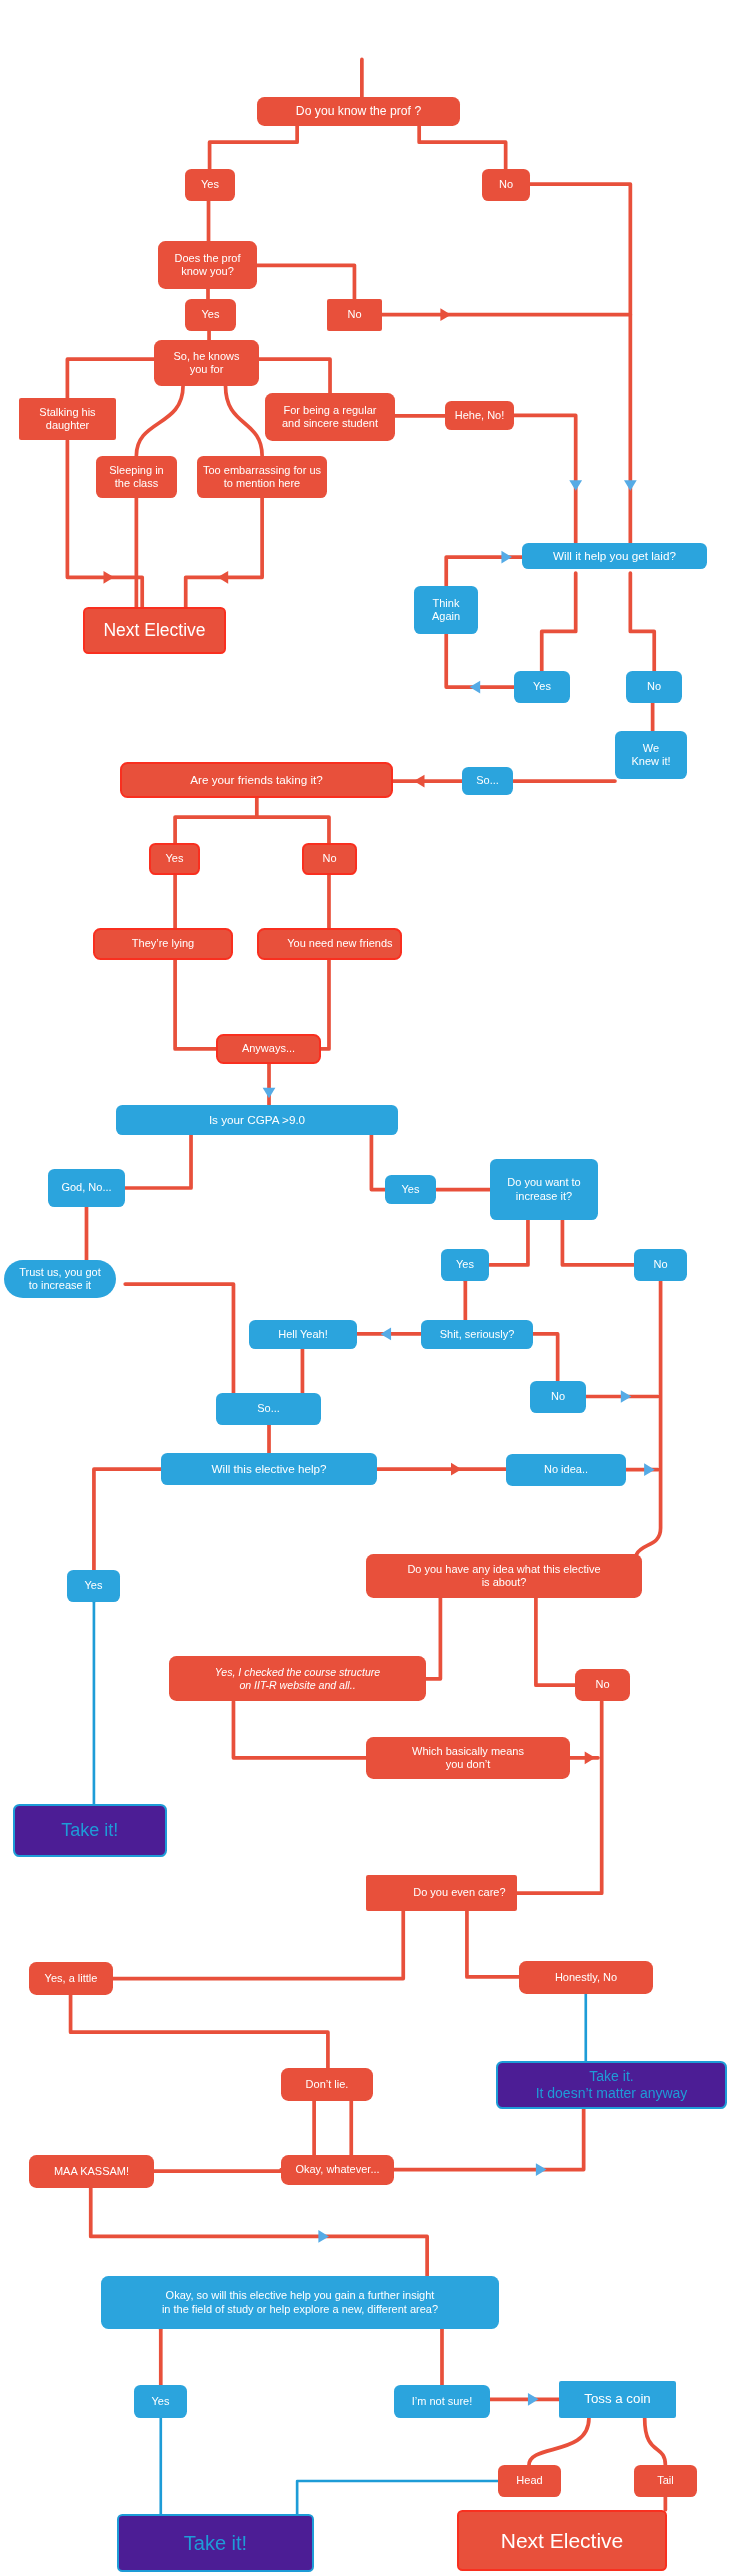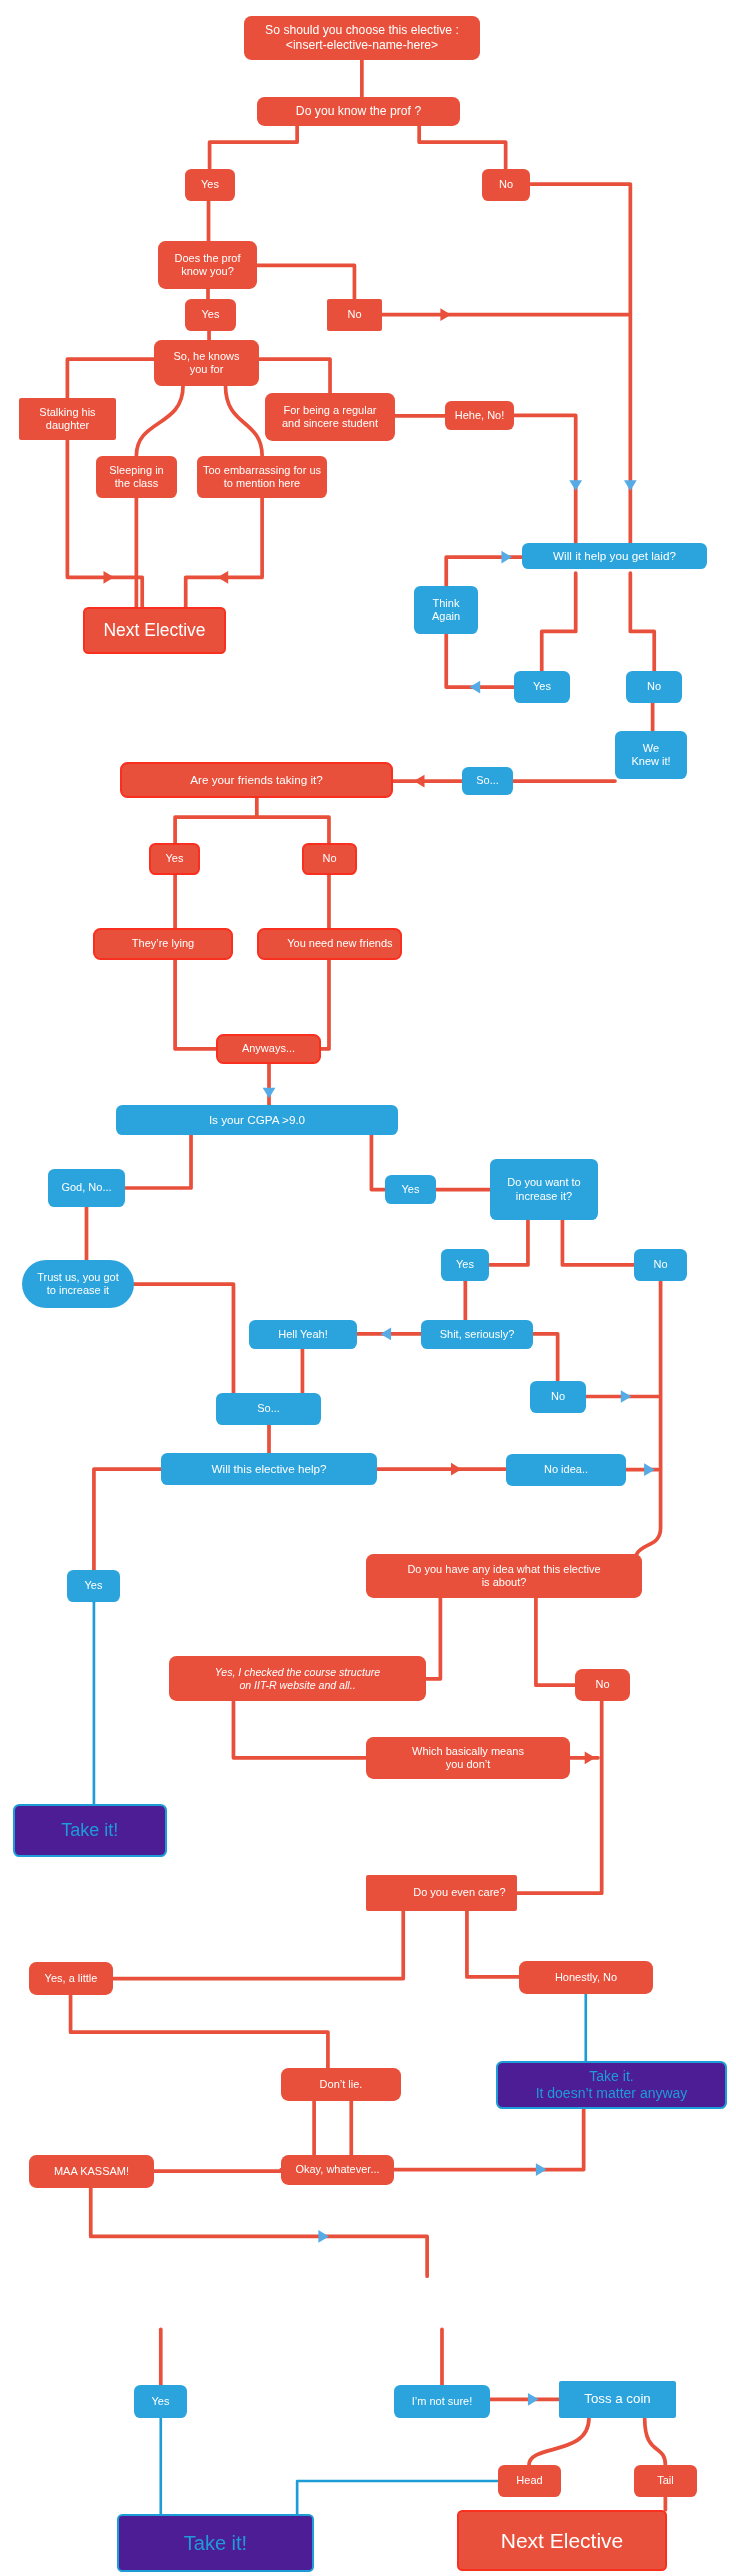--- a/index.html
+++ b/index.html
@@ -120,22 +120,20 @@
       <polygon class="ab" points="0,-12 0,12 20,0" transform="translate(507,2050) rotate(90)"></polygon>
       <polygon class="ab" points="0,-12 0,12 20,0" transform="translate(737,2514) rotate(180)"></polygon>
       <polygon class="ab" points="0,-12 0,12 20,0" transform="translate(1170,2632)"></polygon>
       <polygon class="ab" points="0,-12 0,12 20,0" transform="translate(1214,2770)"></polygon>
       <polygon class="ab" points="0,-12 0,12 20,0" transform="translate(1010,4089)"></polygon>
       <polygon class="ab" points="0,-12 0,12 20,0" transform="translate(600,4215)"></polygon>
       <polygon class="ab" points="0,-12 0,12 20,0" transform="translate(995,4522)"></polygon>
     </g>
   </svg>
 
-  <div class="node red" style="left:244px;top:16px;width:236px;height:44px;font-size:12.2px;">So should you choose this elective :
-&lt;insert-elective-name-here&gt;</div>
   <div class="node red" style="left:257px;top:97px;width:203px;height:29px;font-size:12.2px;">Do you know the prof ?</div>
   <div class="node red r12" style="left:185px;top:169px;width:50px;height:32px;">Yes</div>
   <div class="node red r12" style="left:482px;top:169px;width:48px;height:32px;">No</div>
   <div class="node red" style="left:158px;top:241px;width:99px;height:48px;">Does the prof
 know you?</div>
   <div class="node red r12" style="left:185px;top:299px;width:51px;height:32px;">Yes</div>
   <div class="node red sq" style="left:327px;top:299px;width:55px;height:32px;">No</div>
   <div class="node red" style="left:154px;top:340px;width:105px;height:46px;">So, he knows
 you for</div>
   <div class="node red sq" style="left:19px;top:398px;width:97px;height:42px;">Stalking his
@@ -160,21 +158,21 @@
   <div class="node red r12 bordered" style="left:149px;top:843px;width:51px;height:32px;">Yes</div>
   <div class="node red r12 bordered" style="left:302px;top:843px;width:55px;height:32px;">No</div>
   <div class="node red bordered" style="left:93px;top:928px;width:140px;height:32px;">They’re lying</div>
   <div class="node red bordered" style="left:257px;top:928px;width:145px;height:32px;padding-left:24px;">You need new friends</div>
   <div class="node red bordered" style="left:216px;top:1034px;width:105px;height:30px;">Anyways...</div>
   <div class="node blue" style="left:116px;top:1105px;width:282px;height:30px;font-size:11.7px;">Is your CGPA &gt;9.0</div>
   <div class="node blue" style="left:48px;top:1169px;width:77px;height:38px;">God, No...</div>
   <div class="node blue" style="left:385px;top:1175px;width:51px;height:29px;">Yes</div>
   <div class="node blue" style="left:490px;top:1159px;width:108px;height:61px;">Do you want to
 increase it?</div>
-  <div class="node blue" style="left:22px;top:1260px;width:112px;height:48px;border-radius:24px;">Trust us, you got
+  <div class="node blue" style="left:4px;top:1260px;width:112px;height:38px;border-radius:24px;">Trust us, you got
 to increase it</div>
   <div class="node blue" style="left:441px;top:1249px;width:48px;height:32px;">Yes</div>
   <div class="node blue" style="left:634px;top:1249px;width:53px;height:32px;">No</div>
   <div class="node blue" style="left:249px;top:1320px;width:108px;height:29px;">Hell Yeah!</div>
   <div class="node blue" style="left:421px;top:1320px;width:112px;height:29px;">Shit, seriously?</div>
   <div class="node blue" style="left:530px;top:1381px;width:56px;height:32px;">No</div>
   <div class="node blue" style="left:216px;top:1393px;width:105px;height:32px;">So...</div>
   <div class="node blue" style="left:161px;top:1453px;width:216px;height:32px;font-size:11.7px;">Will this elective help?</div>
   <div class="node blue" style="left:506px;top:1454px;width:120px;height:32px;">No idea..</div>
   <div class="node blue" style="left:67px;top:1570px;width:53px;height:32px;">Yes</div>
@@ -184,23 +182,25 @@
 on IIT-R website and all..</div>
   <div class="node red" style="left:575px;top:1669px;width:55px;height:32px;">No</div>
   <div class="node red" style="left:366px;top:1737px;width:204px;height:42px;">Which basically means
 you don’t</div>
   <div class="node outline" style="left:12.7px;top:1804px;width:154px;height:53px;font-size:18px;">Take it!</div>
   <div class="node red sq" style="left:366px;top:1875px;width:151px;height:36px;padding-left:39px;">Do you even care?</div>
   <div class="node red" style="left:29px;top:1962px;width:84px;height:33px;">Yes, a little</div>
   <div class="node red" style="left:519px;top:1961px;width:134px;height:33px;">Honestly, No</div>
   <div class="node outline" style="left:496px;top:2061px;width:231px;height:48px;font-size:14px;">Take it.
 It doesn’t matter anyway</div>
-  <div class="node red" style="left:281px;top:2068px;width:120px;height:33px;">Don’t lie.</div>
+  <div class="node red" style="left:281px;top:2068px;width:92px;height:33px;">Don’t lie.</div>
   <div class="node red" style="left:29px;top:2155px;width:125px;height:33px;">MAA KASSAM!</div>
   <div class="node red" style="left:281px;top:2155px;width:113px;height:30px;">Okay, whatever...</div>
+  <div class="node blue" style="left:101px;top:2276px;width:398px;height:53px;border-radius:7.4px;">Okay, so will this elective help you gain a further insight
+in the field of study or help explore a new,  different area?</div>
   <div class="node blue" style="left:134px;top:2385px;width:53px;height:33px;">Yes</div>
   <div class="node blue" style="left:394px;top:2385px;width:96px;height:33px;">I’m not sure!</div>
   <div class="node blue sq" style="left:559px;top:2381px;width:117px;height:37px;font-size:13.3px;">Toss a coin</div>
   <div class="node red r12" style="left:498px;top:2465px;width:63px;height:32px;">Head</div>
   <div class="node red r12" style="left:634px;top:2465px;width:63px;height:32px;">Tail</div>
   <div class="node outline" style="left:117px;top:2514px;width:197px;height:58px;font-size:20px;border-radius:5.3px;">Take it!</div>
   <div class="node red bordered" style="left:457px;top:2510px;width:210px;height:61px;font-size:21px;border-radius:5.3px;">Next Elective</div>
 
 </div>
 

